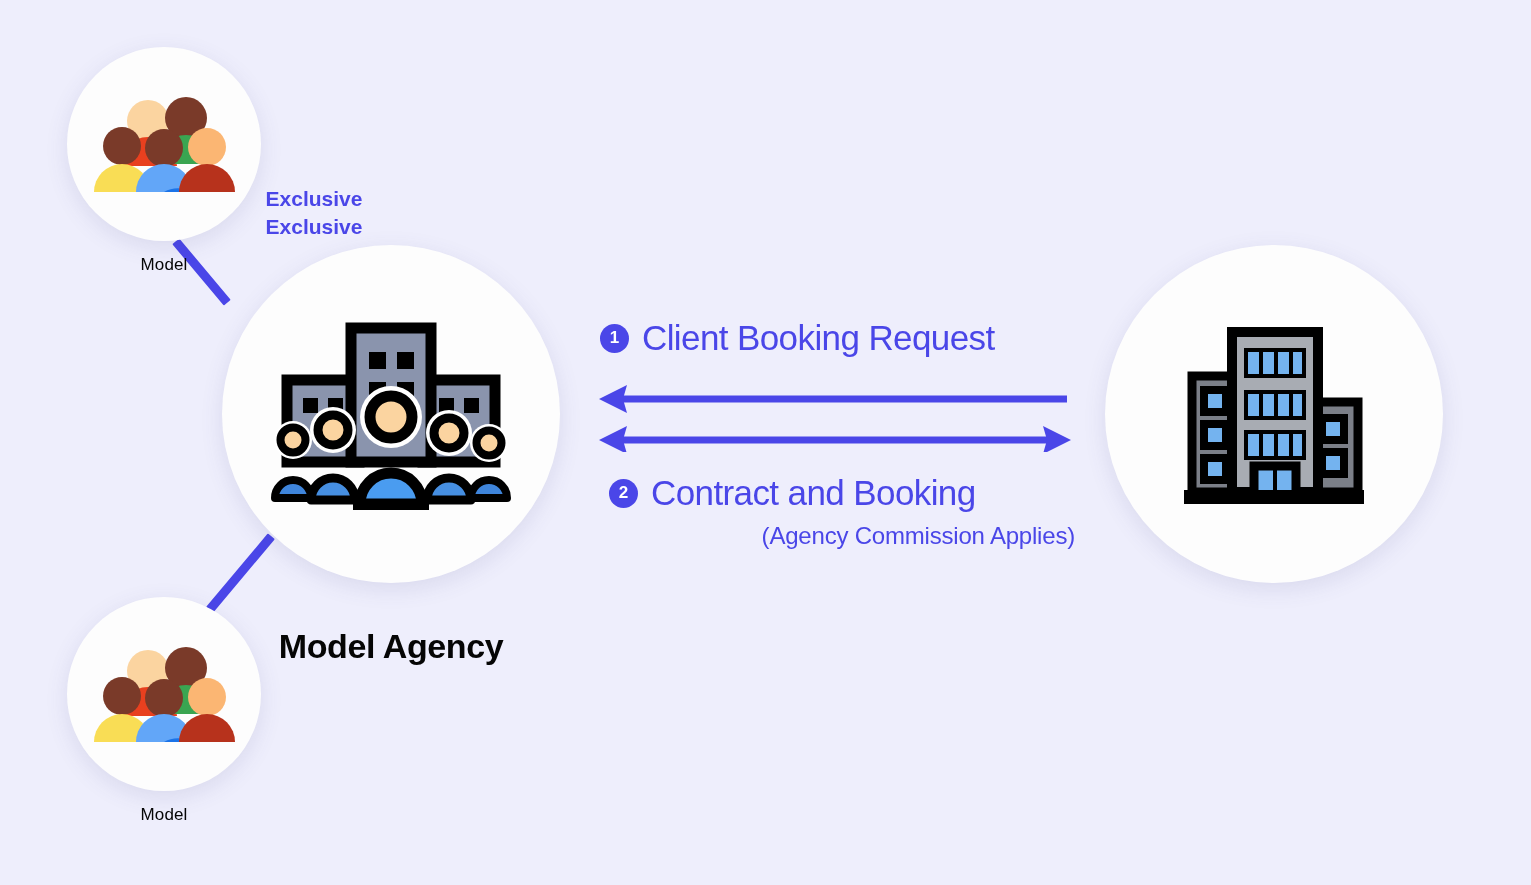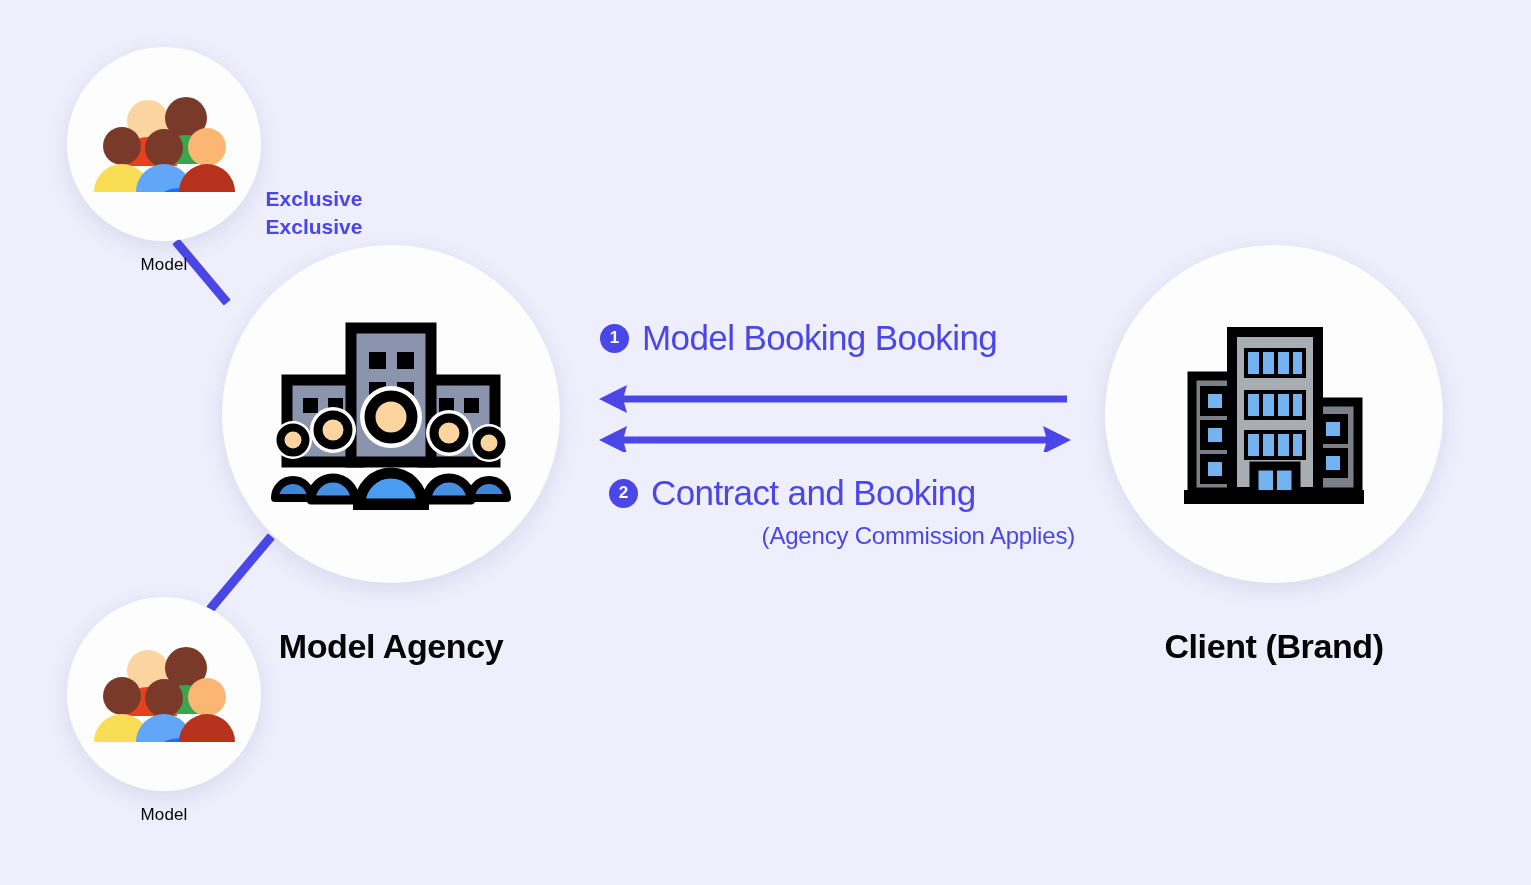--- a/index.html
+++ b/index.html
@@ -275,27 +275,26 @@
       <rect x="89" y="120" width="11" height="22" fill="#74b3ef"></rect>
       <rect x="104" y="120" width="11" height="22" fill="#74b3ef"></rect>
       <rect x="119" y="120" width="9" height="22" fill="#74b3ef"></rect>
 
       <rect x="80" y="152" width="42" height="30" fill="#74b3ef" stroke="#000" stroke-width="9"></rect>
       <rect x="99" y="152" width="4" height="30" fill="#000"></rect>
 
       <rect x="10" y="176" width="180" height="14" fill="#000"></rect>
     </svg>
   </div>
-  <div class="node-label label-lg" id="lbl-client">Client (Brand)</div>
 
   <div id="flow">
 
     <div class="flow-row" id="row-1">
       <div class="badge">1</div>
-      <div class="flow-title">Model Booking Booking</div>
+      <div class="flow-title">Client Booking Request</div>
     </div>
 
     <svg id="arrows" viewBox="0 0 480 70">
 
       <g>
         <line x1="26" y1="17" x2="472" y2="17" stroke="#4a46e8" stroke-width="7"></line>
         <polygon points="4,17 32,3 28,17 32,31" fill="#4a46e8"></polygon>
       </g>
 
       <g>

